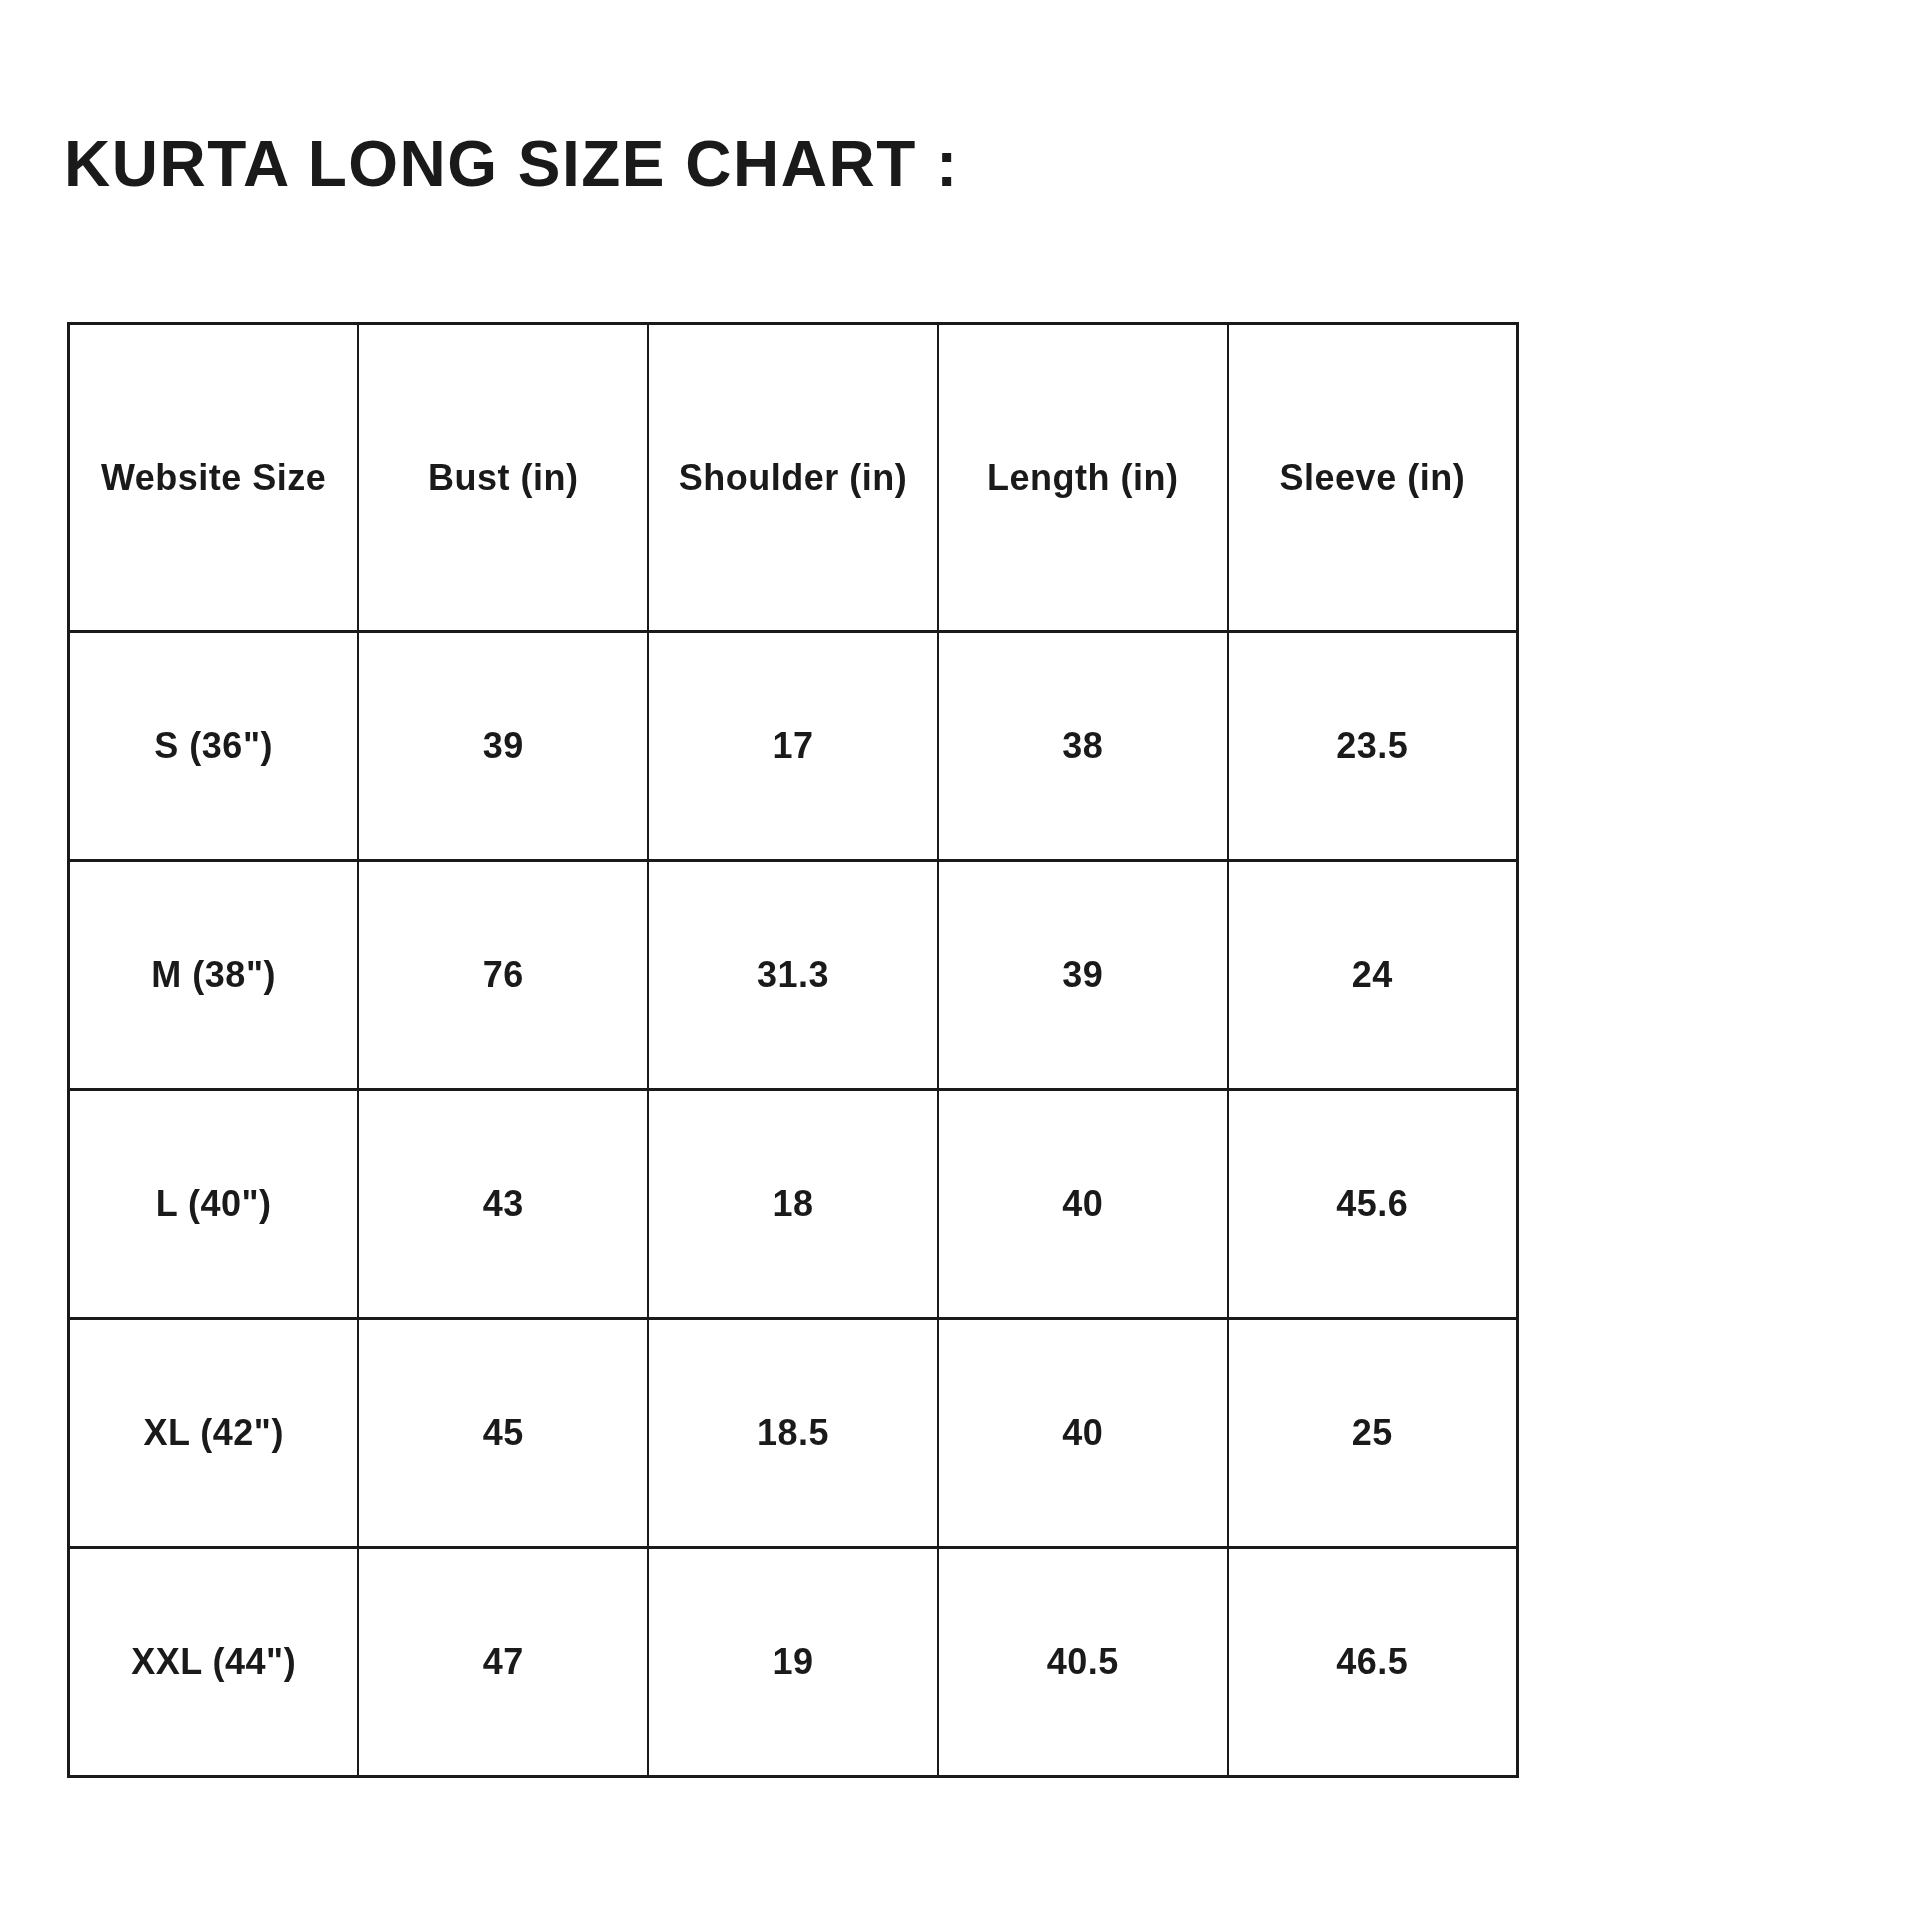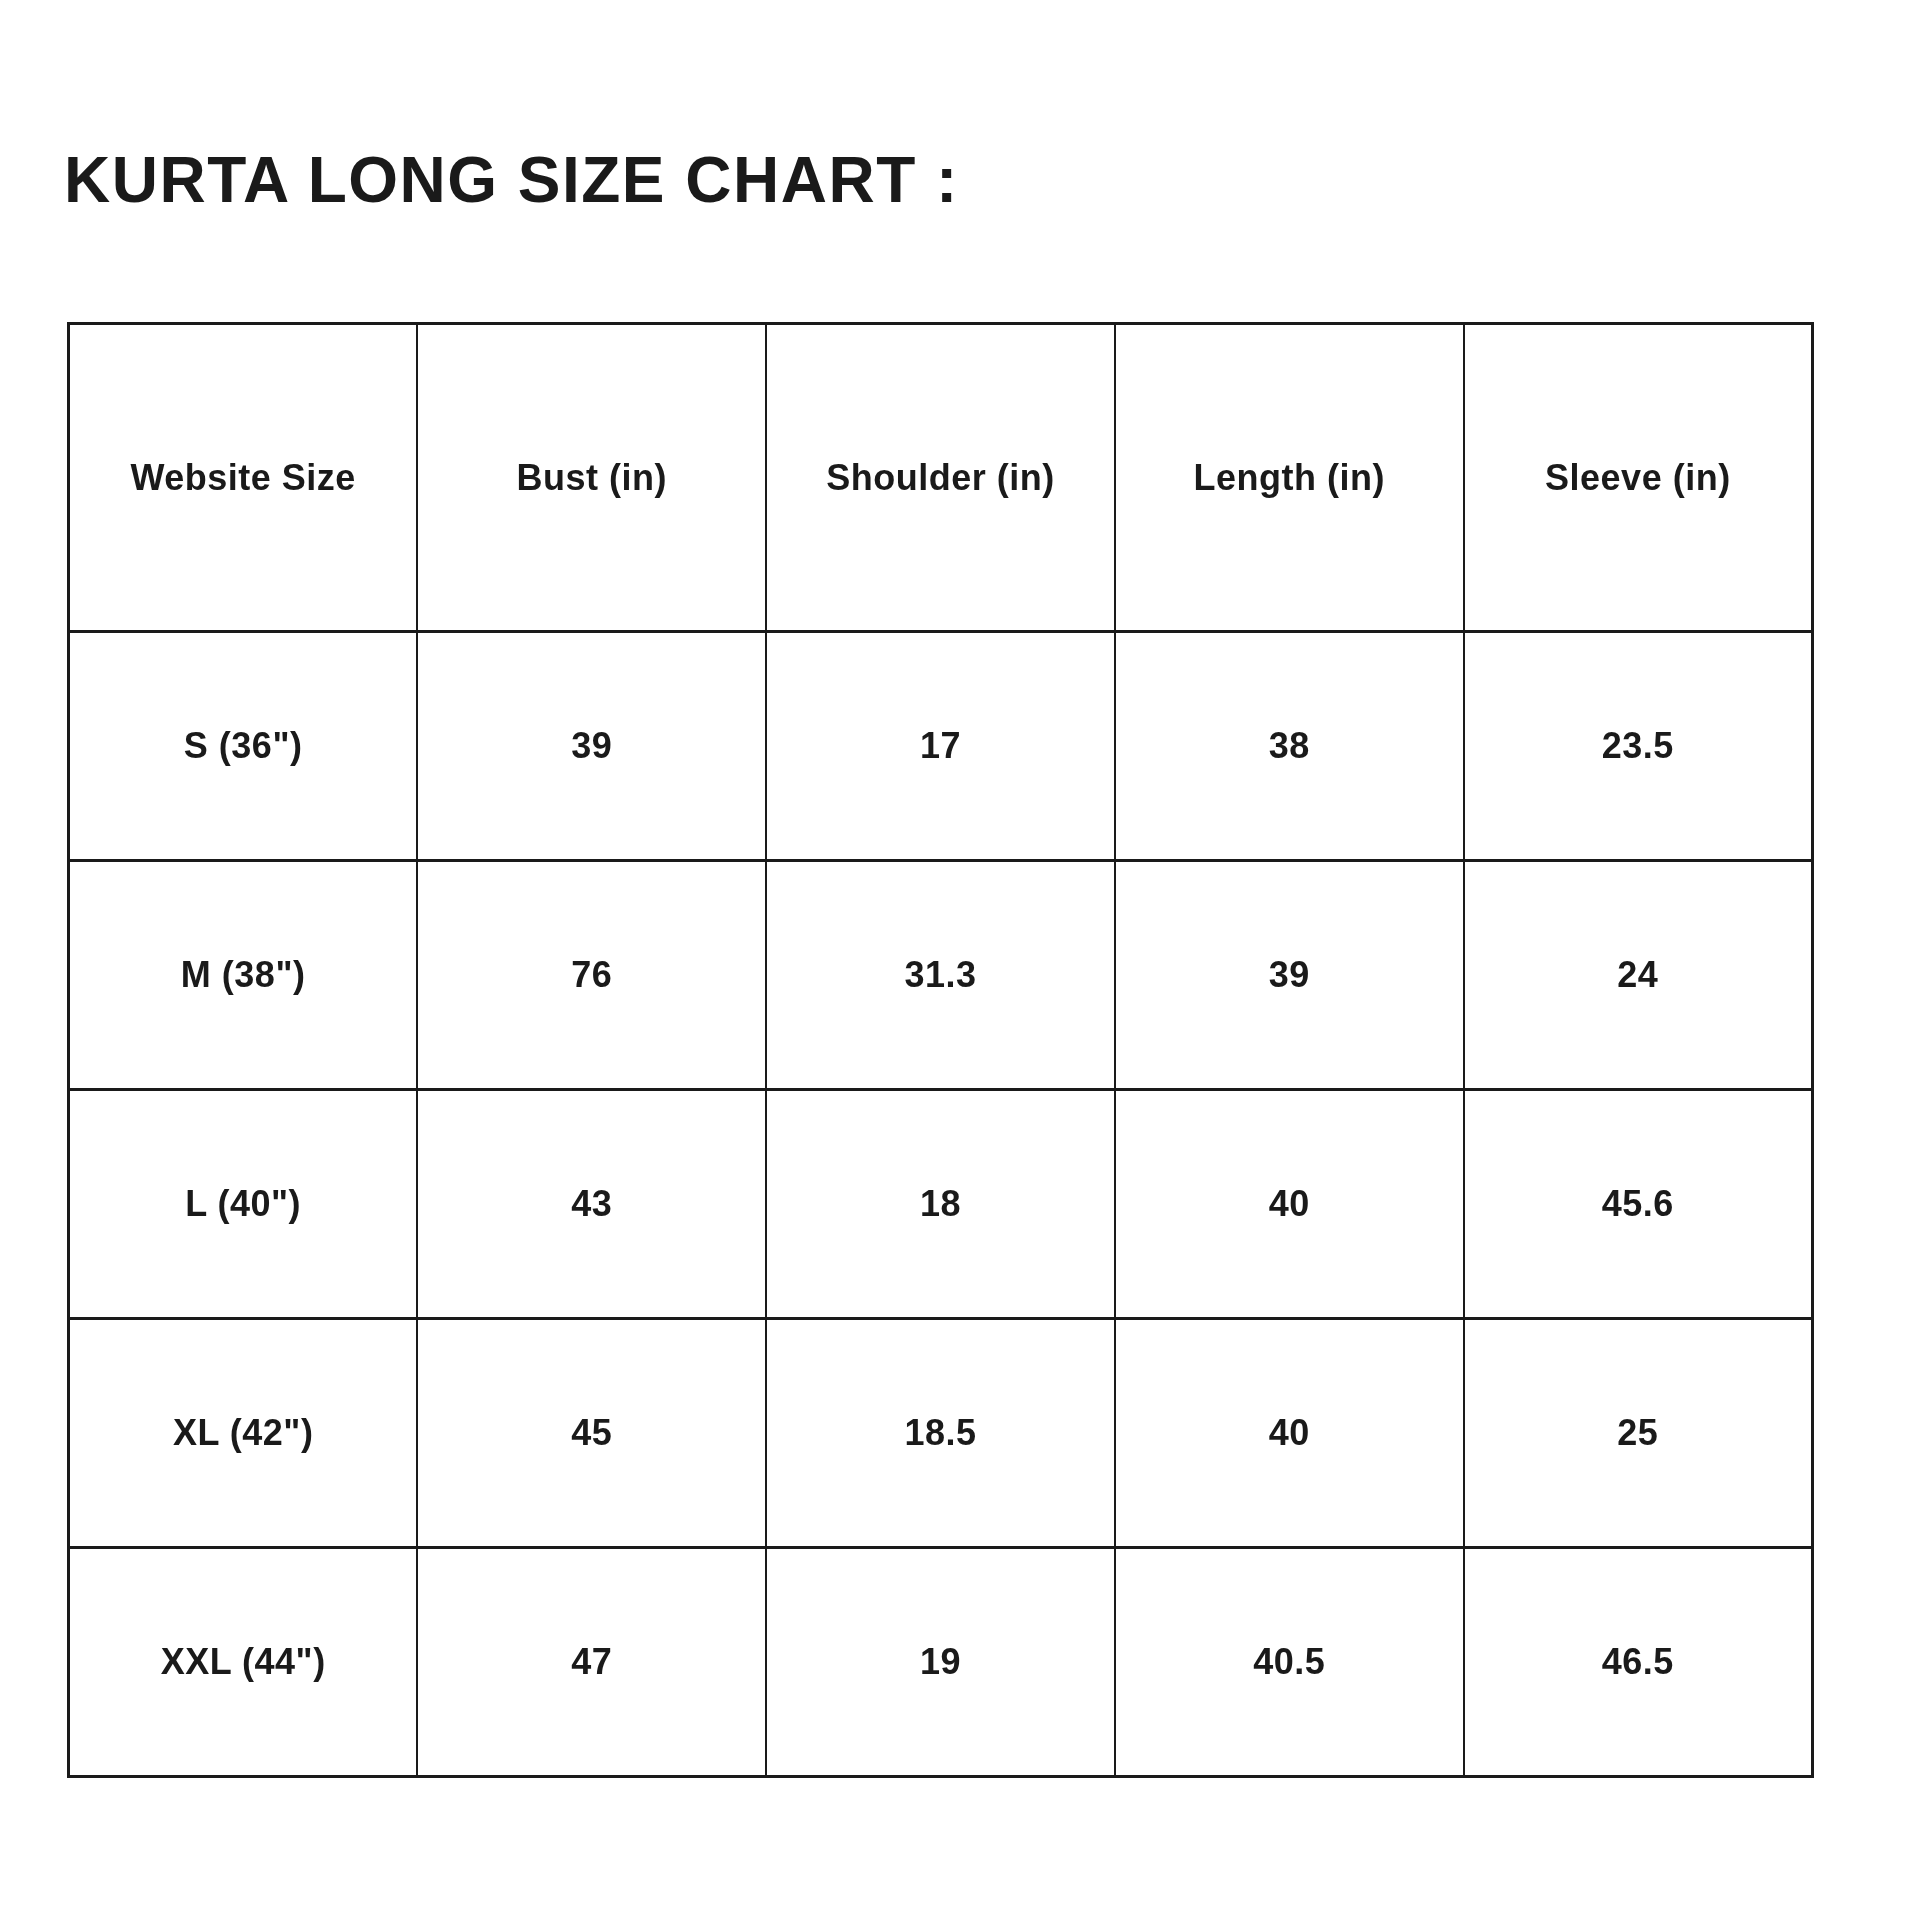--- a/index.html
+++ b/index.html
@@ -12,33 +12,33 @@
   }
   .page {
     position: relative;
     width: 1920px;
     height: 1920px;
     background: #ffffff;
   }
   .page-title {
     position: absolute;
     left: 64px;
-    top: 148px;
+    top: 132px;
     font-size: 64px;
     line-height: 1;
     font-weight: 700;
     letter-spacing: 1.5px;
     color: #1a1a1a;
     white-space: nowrap;
   }
   .size-table {
     position: absolute;
     left: 67px;
     top: 322px;
-    width: 1747px;
+    width: 1452px;
     border-collapse: collapse;
     table-layout: fixed;
     border: 3px solid #1a1a1a;
   }
   .size-table th,
   .size-table td {
     border-style: solid;
     border-color: #1a1a1a;
     border-width: 3px 2px;
     text-align: center;

